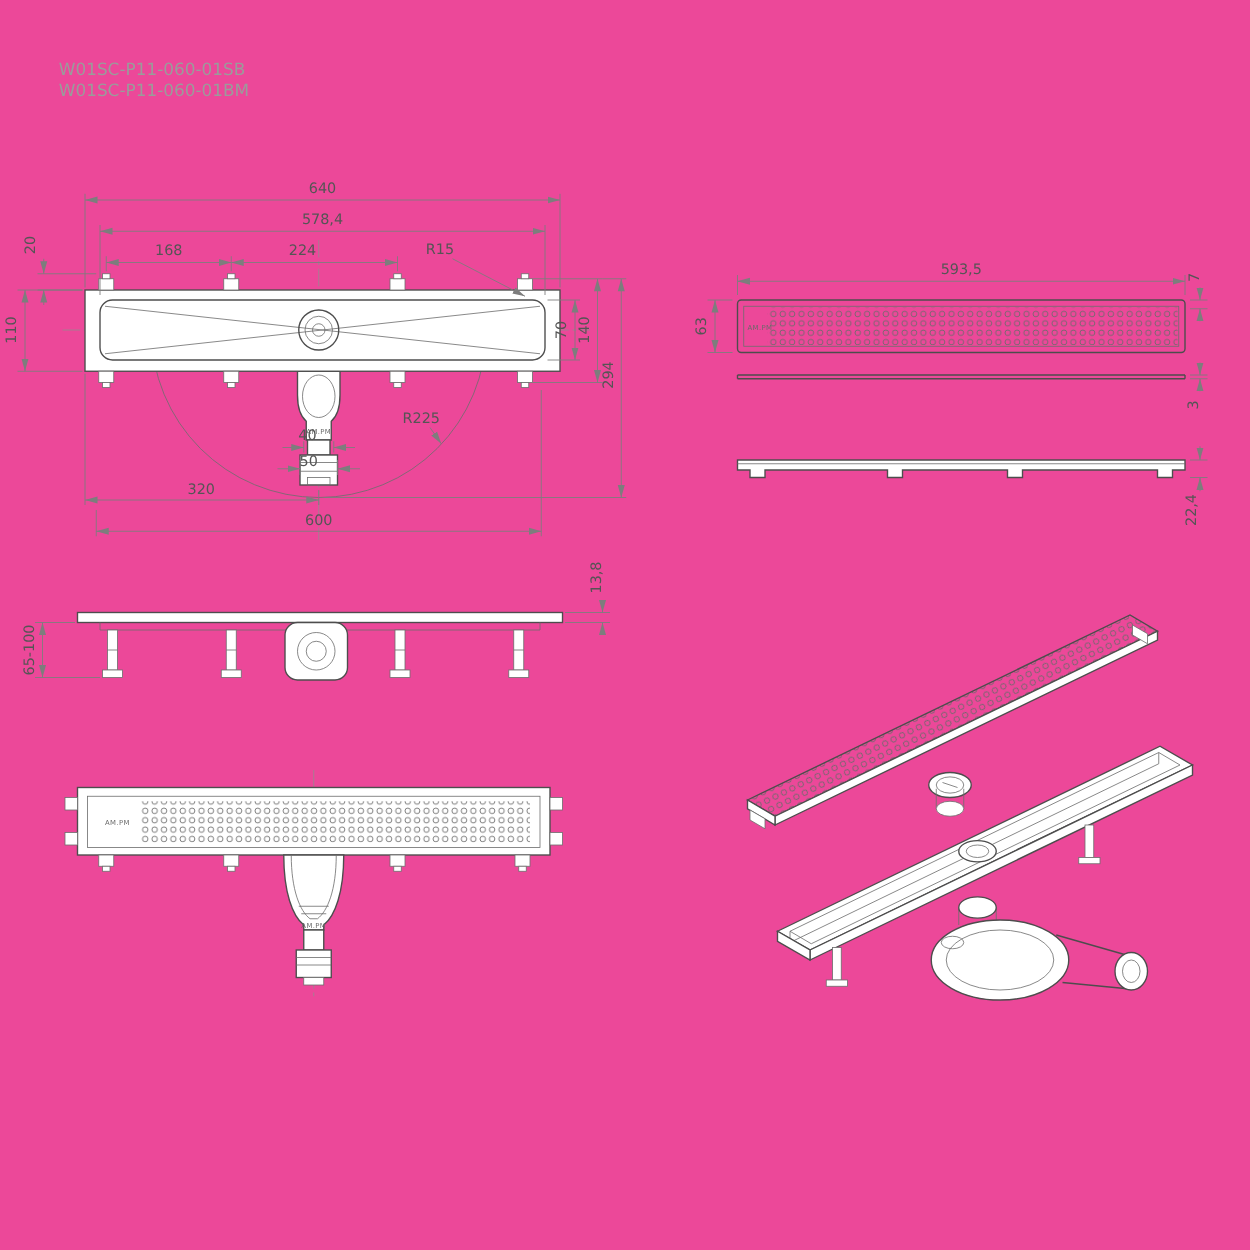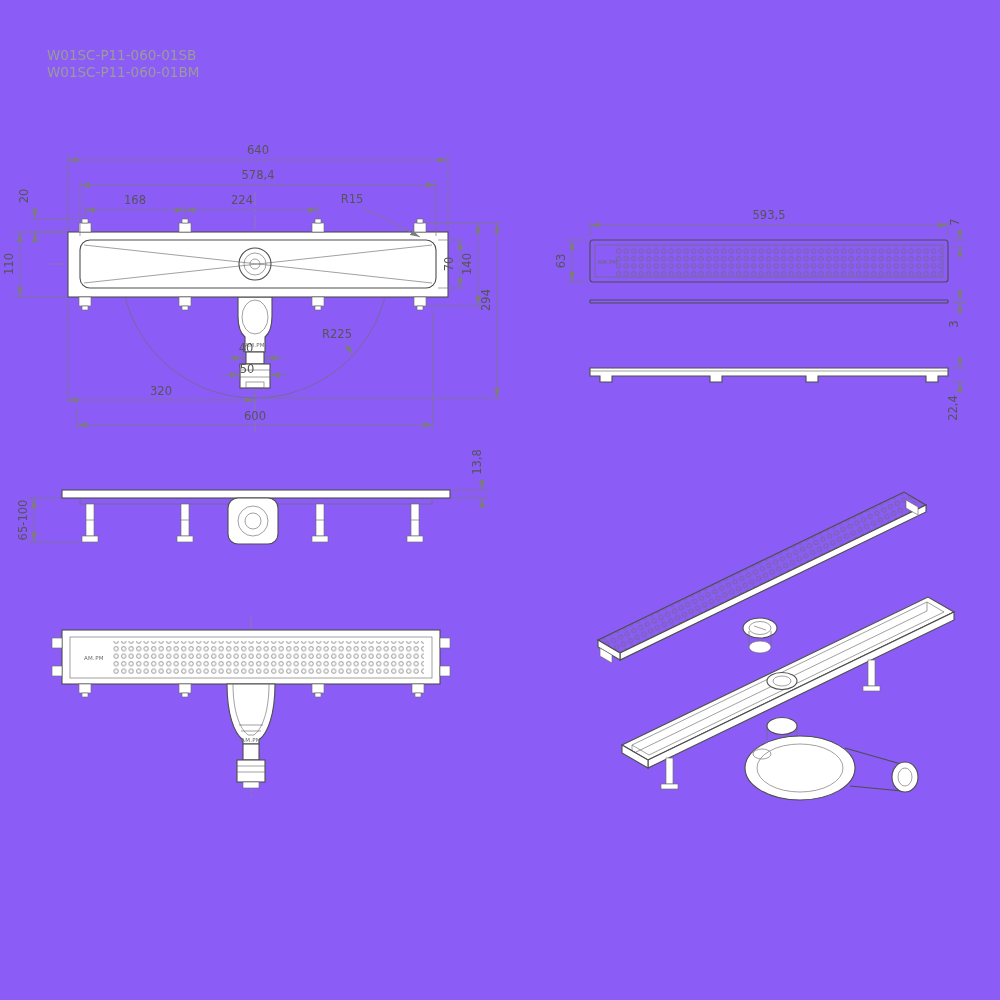--- a/index.html
+++ b/index.html
@@ -1,16 +1,16 @@
 <!DOCTYPE html>
 <html><head>
 <meta charset="utf-8">
 <style>
   html,body{margin:0;padding:0;background:#fff;}
-  .canvas{position:relative;width:1000px;height:1000px;background:#8b5cf6;overflow:hidden;}
+  .canvas{position:relative;width:1000px;height:1000px;background:#ec4899;overflow:hidden;}
   svg text{font-family:"DejaVu Sans","Liberation Sans",sans-serif;}
   .obj{stroke:#4d4d4d;stroke-width:1.1;fill:none;}
   .objf{stroke:#4d4d4d;stroke-width:1.1;fill:#fff;}
   .obj2{stroke:#6e6e6e;stroke-width:0.65;fill:none;}
   .obj2f{stroke:#6e6e6e;stroke-width:0.65;fill:#fff;}
   .dim{stroke:#7d7d7d;stroke-width:0.7;fill:none;}
   .cl{stroke:#8f8f8f;stroke-width:0.6;fill:none;stroke-dasharray:14 3 3 3;}
   .dimtxt{fill:#555;font-size:11.5px;}
   .codes{fill:#9b9b9b;font-size:13.5px;}
   .brand{fill:#6a6a6a;font-size:5.5px;letter-spacing:0.3px;}

